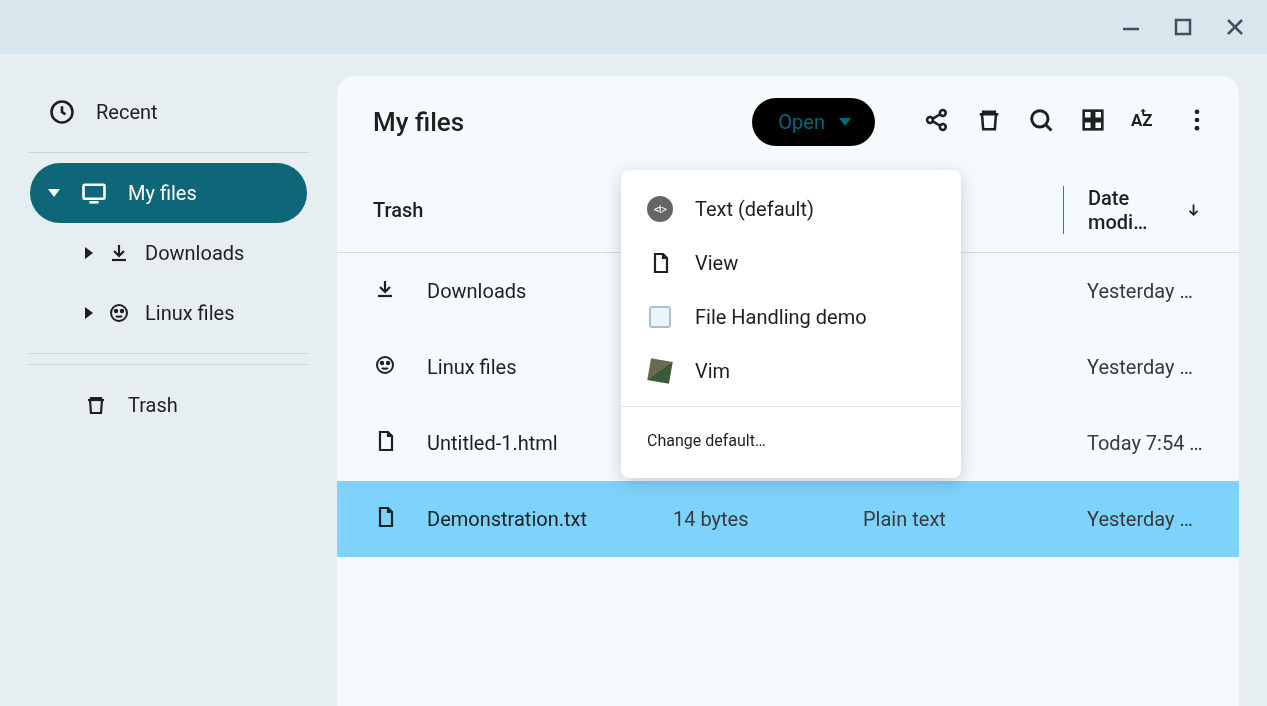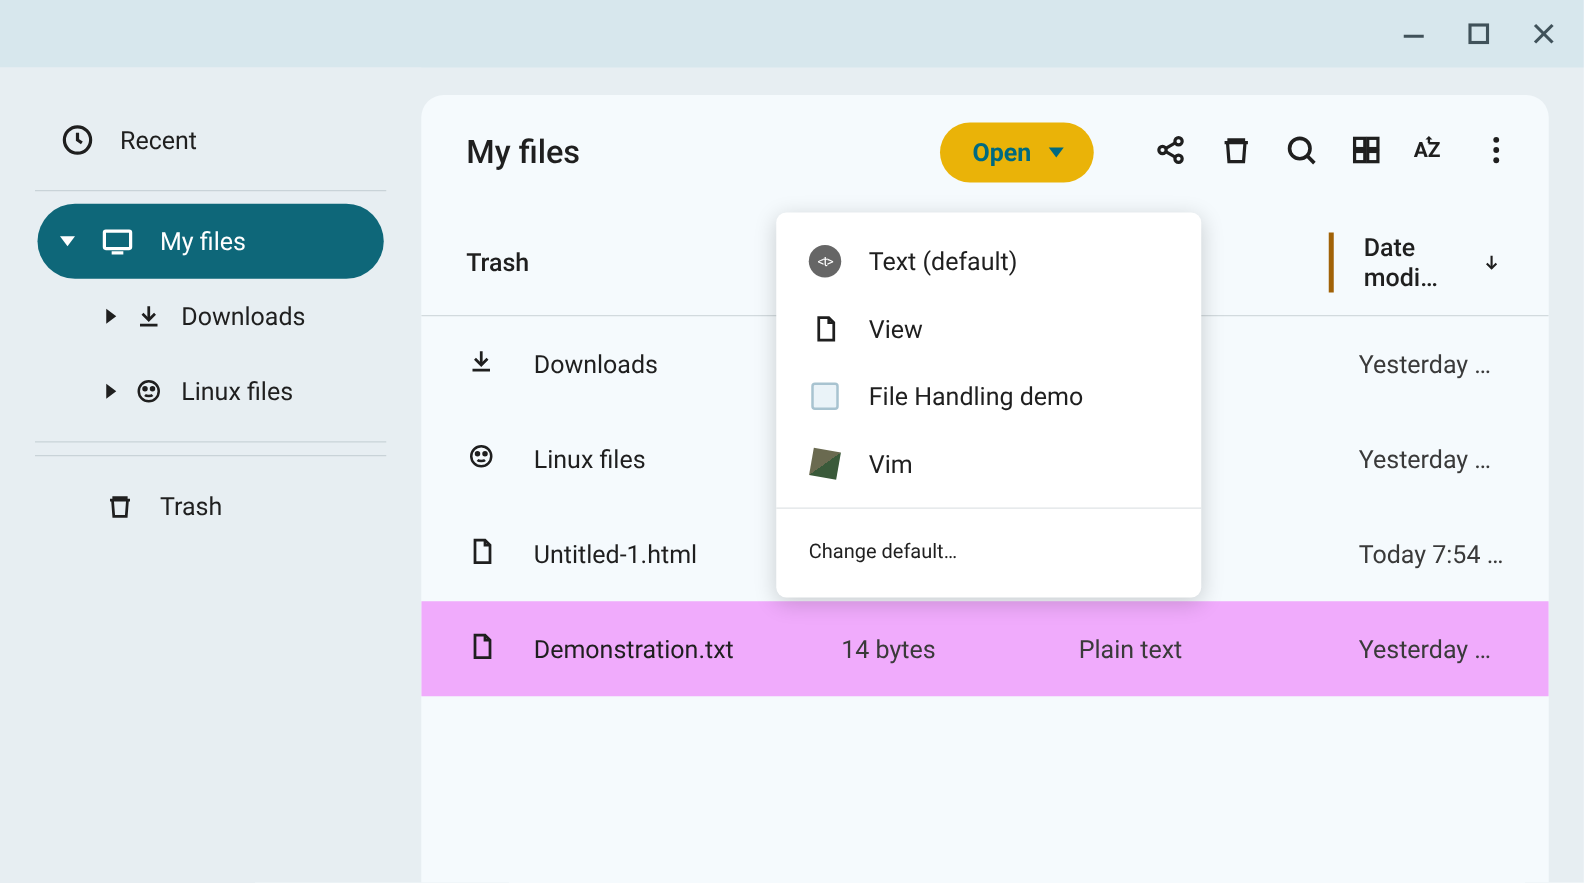--- a/index.html
+++ b/index.html
@@ -87,24 +87,24 @@
     align-items: center;
     padding: 22px 28px 22px 36px;
     gap: 8px;
   }
   .toolbar h1 { font-size: 26px; font-weight: 500; color: #1f1f1f; }
   .toolbar .spacer { flex: 1; }
   .open-btn {
     display: flex;
     align-items: center;
     gap: 14px;
-    background: #eab308;
+    background: #000000;
     color: #006a80;
     font-size: 20px;
-    font-weight: 700;
+    font-weight: 400;
     padding: 12px 24px 12px 26px;
     border-radius: 26px;
     border: none;
   }
   .open-btn .tri-down { border-top-color: #006a80; }
   .toolbar-icons { display: flex; align-items: center; gap: 24px; margin-left: 40px; }
   .toolbar-icons > * { color: #1f1f1f; }
 
   
   .col-headers {
@@ -112,32 +112,32 @@
     align-items: center;
     padding: 18px 36px;
     border-bottom: 1px solid #d2dade;
     font-size: 20px;
     font-weight: 500;
     color: #1f1f1f;
   }
   .col-name { flex: 0 0 300px; }
   .col-size { flex: 0 0 190px; }
   .col-type { flex: 0 0 200px; }
-  .col-date { flex: 1; display: flex; align-items:center; gap: 12px; border-left: 4px solid #a16207; padding-left: 24px;}
+  .col-date { flex: 1; display: flex; align-items:center; gap: 12px; border-left: 1px solid #a16207; padding-left: 24px;}
 
   
   .file-row {
     display: flex;
     align-items: center;
     padding: 0 36px;
     height: 76px;
     font-size: 20px;
     color: #1f1f1f;
   }
-  .file-row.selected { background: #f0abfc; }
+  .file-row.selected { background: #7dd3fc; }
   .cell-name { flex: 0 0 300px; display: flex; align-items: center; gap: 30px; }
   .cell-size { flex: 0 0 190px; color: #3a3a3a; }
   .cell-type { flex: 0 0 200px; color: #3a3a3a; white-space: nowrap; overflow: hidden; text-overflow: ellipsis; }
   .cell-date { flex: 1; padding-left: 24px; color: #3a3a3a; white-space: nowrap; overflow: hidden; text-overflow: ellipsis; }
 
   
   .menu {
     position: absolute;
     top: 94px;
     left: 284px;

